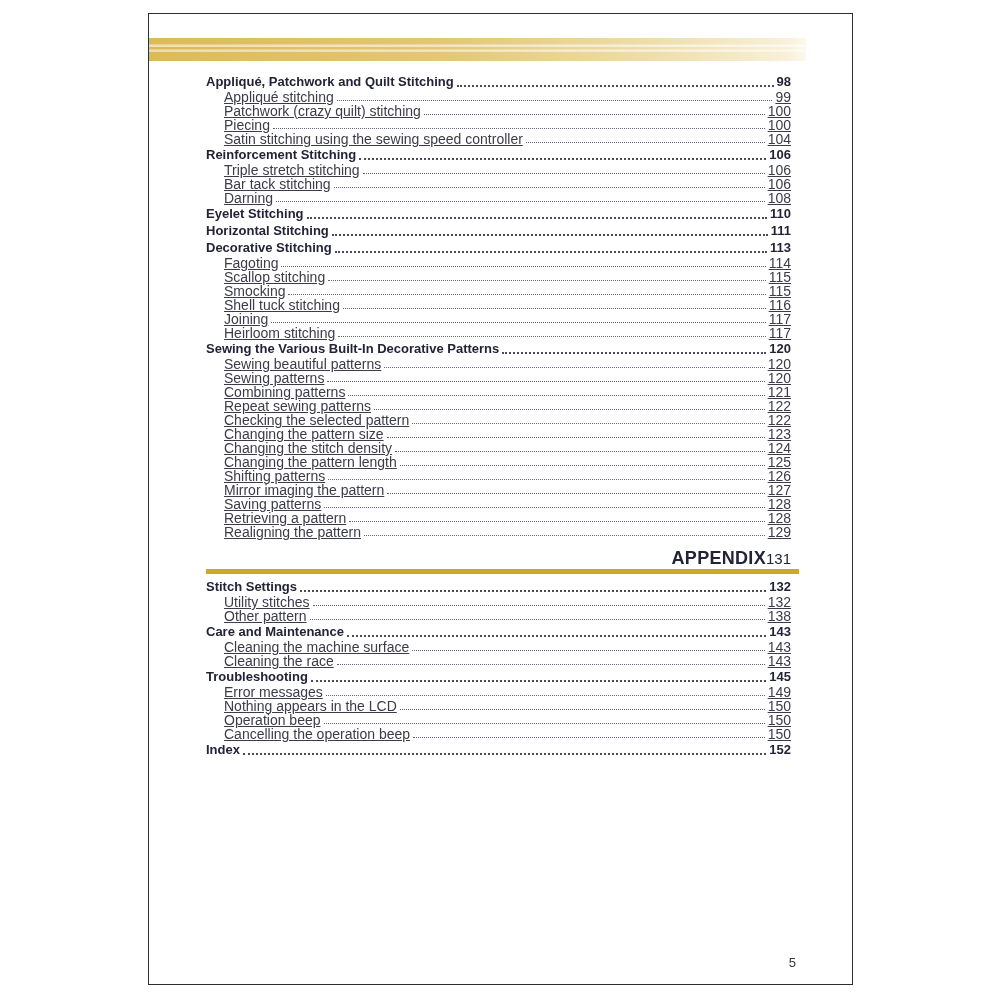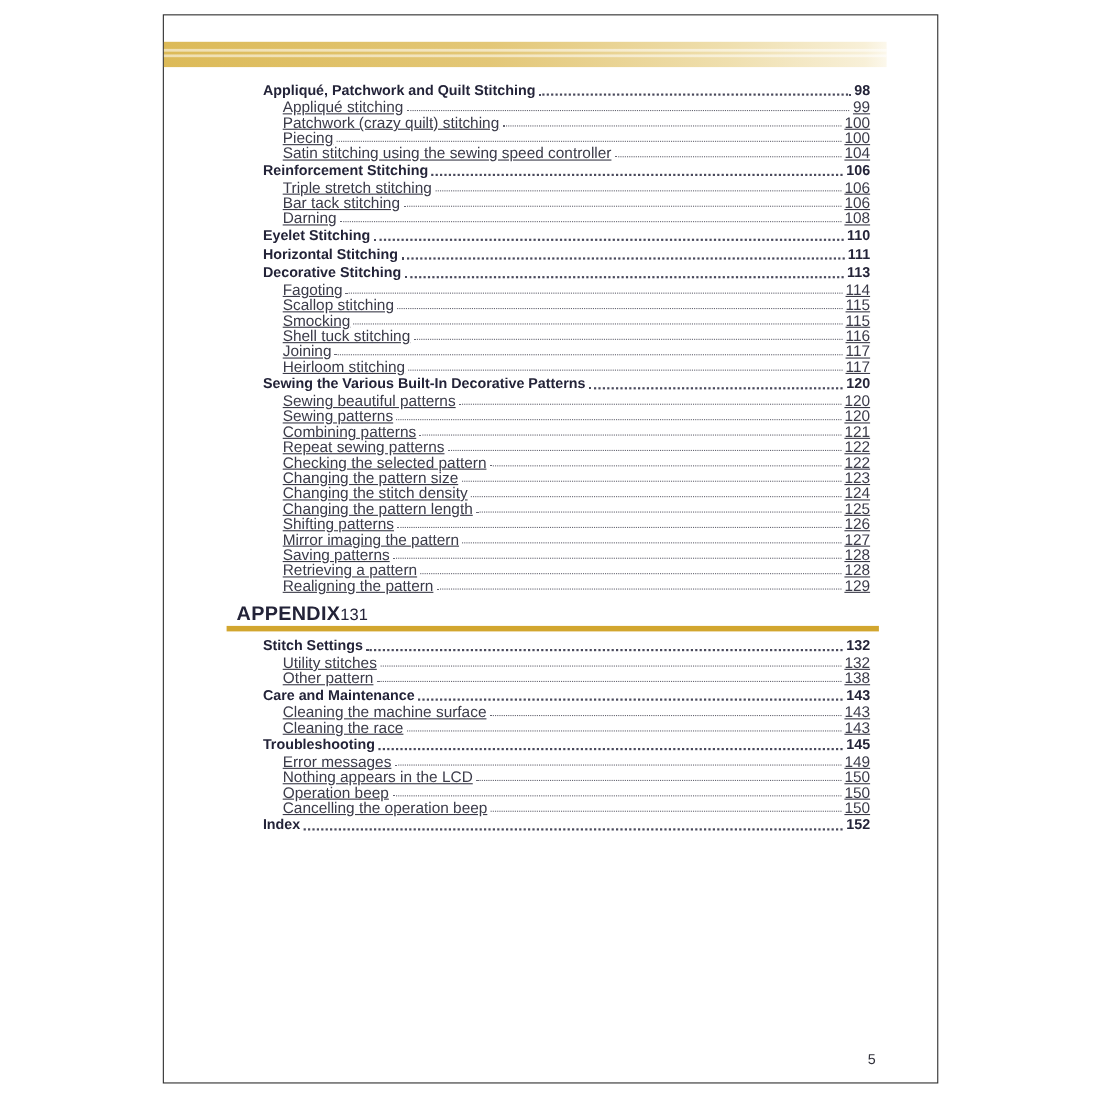--- a/index.html
+++ b/index.html
@@ -51,21 +51,20 @@
   }
   .content {
     position: absolute;
     left: 57px;
     right: 53px;
     top: 59px;
     color: #2a2a38;
   }
   .toc-list { display: block; }
   .toc-list.main-list, .toc-list.appendix-list {
-    margin-left: 33px;
     margin-right: 8px;
   }
   .row {
     display: flex;
     align-items: baseline;
   }
   .row.l1 {
     height: 17px;
     line-height: 17px;
     font-size: 13px;
@@ -93,21 +92,21 @@
     margin-bottom: 3px;
   }
   .num { white-space: nowrap; }
   .appendix-header {
     margin-top: 10px;
     height: 18px;
     line-height: 18px;
     padding-left: 9px;
     padding-right: 8px;
     display: flex;
-    justify-content: flex-start;
+    justify-content: flex-end;
     align-items: baseline;
   }
   .appendix-title {
     font-size: 18px;
     font-weight: bold;
     color: #232338;
     letter-spacing: 0.3px;
   }
   .appendix-page {
     font-size: 15px;

